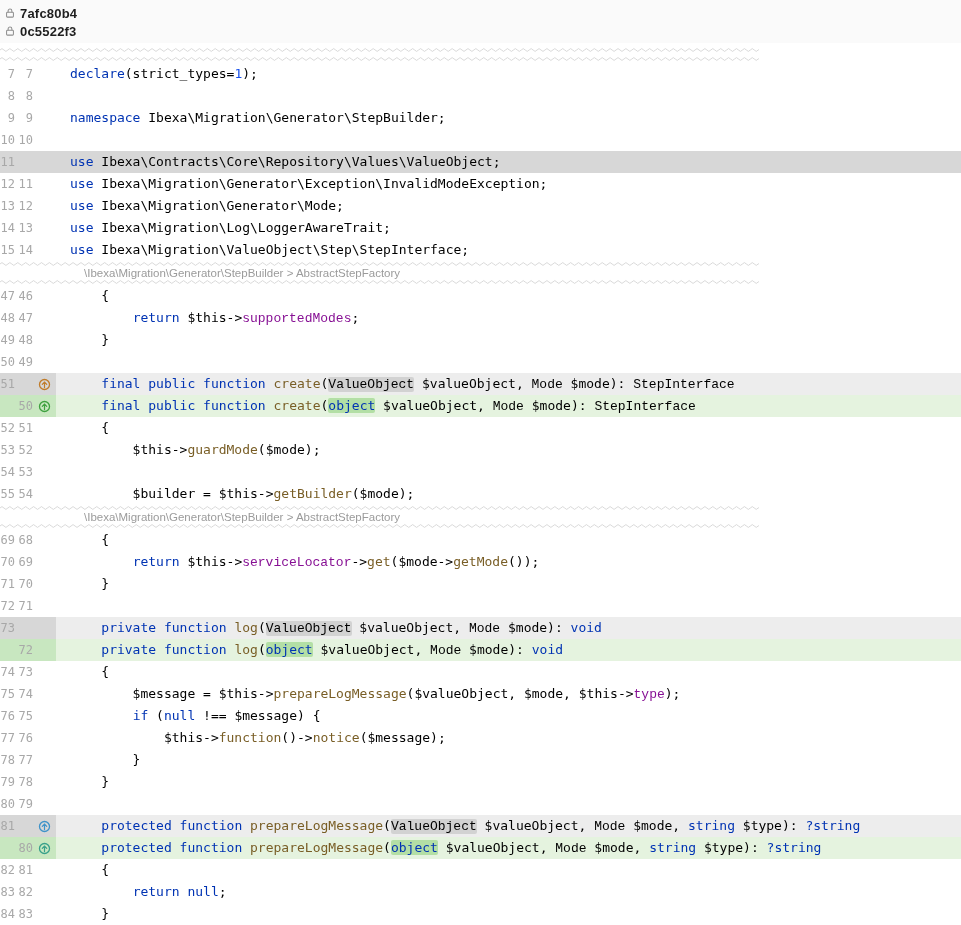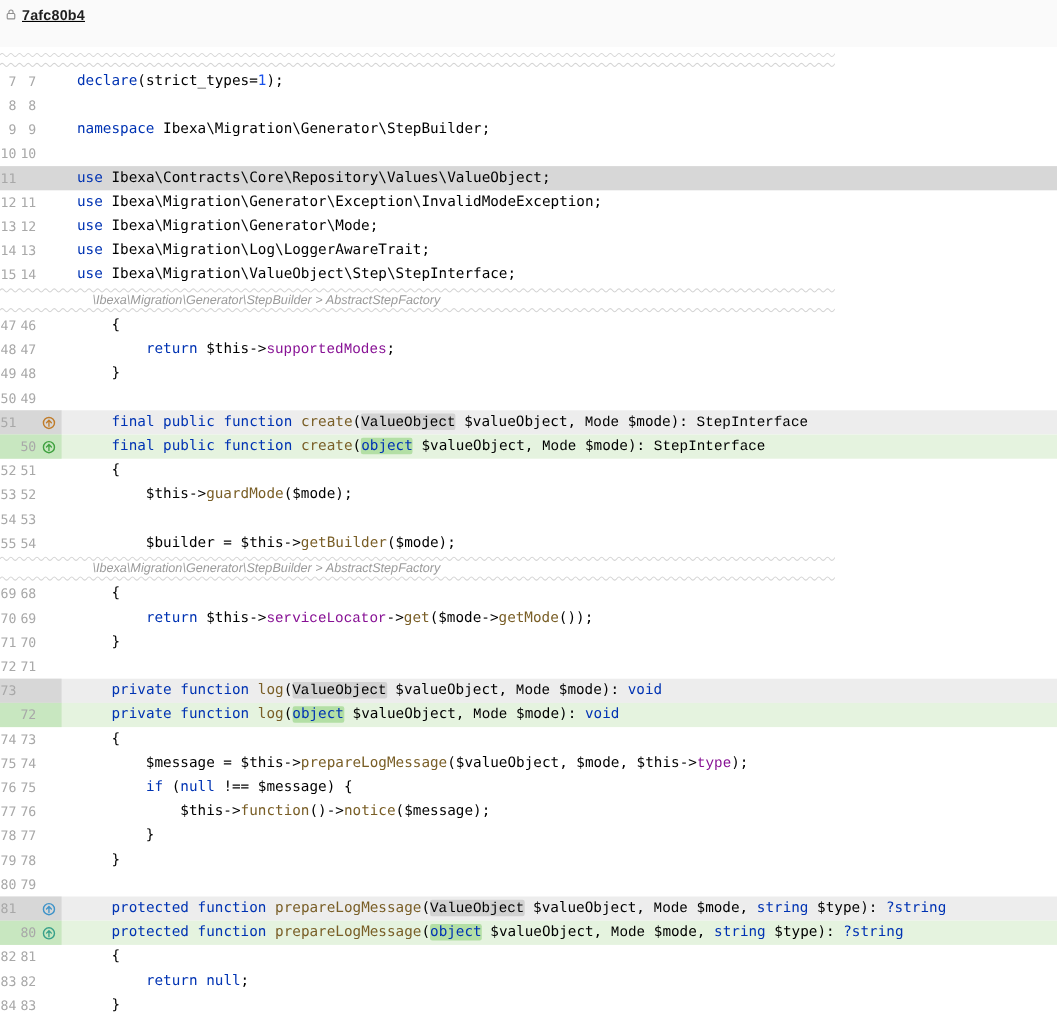--- a/index.html
+++ b/index.html
@@ -4,21 +4,21 @@
 <style>
   html,body{margin:0;padding:0;}
   body{
     width:961px;height:925px;overflow:hidden;background:#ffffff;
     font-family:"DejaVu Sans Mono","Liberation Mono",monospace;
     -webkit-font-smoothing:antialiased;
   }
   .app{width:961px;height:925px;}
 
   
-  .header{background:var(--header-bg);padding:4px 6px 3px 3px;height:36px;box-sizing:content-box;text-decoration:underline;}
+  .header{background:var(--header-bg);padding:4px 6px 3px 3px;height:36px;box-sizing:content-box;}
   .hrow{display:flex;align-items:center;height:18px;font-family:"Liberation Sans",sans-serif;font-size:13px;}
   .hicon{color:#8f8f8f;display:inline-flex;width:14px;justify-content:center;margin-right:3px;}
   .hash{font-weight:700;color:var(--hash-text);letter-spacing:.2px;}
   .path{color:var(--path-text);margin-left:7px;}
 
   
   .editor{padding-top:3px;background:#fff;}
   .row{display:flex;height:22px;line-height:22px;font-size:13px;}
   .gutter{display:flex;width:56px;flex:none;align-items:center;}
   .n1,.n2{display:block;text-align:right;color:var(--line-number);font-size:12px;}
@@ -41,21 +41,21 @@
   .row.old .gutter{background:var(--old-gutter);}
   .row.new{background:var(--new-line);}
   .row.new .gutter{background:var(--new-gutter);}
 
   .gicon.override-old{color:var(--icon-override-old);}
   .gicon.override-new{color:var(--icon-override-new);}
   .gicon.impl-old{color:var(--icon-impl-old);}
   .gicon.impl-new{color:var(--icon-impl-new);}
 
   
-  .sep{width:759px;font-style:italic;}
+  .sep{width:759px;}
   .sep svg{display:block;}
   .sep.plain{padding:1px 0;}
   .sep.plain svg:first-child{margin-bottom:3px;}
   .seplabel{
     font-family:"Liberation Sans",sans-serif;font-size:11.5px;line-height:12px;height:12px;
     color:var(--sep-label);padding-left:84px;
   }
 </style>
 </head>
 <body>
@@ -65,20 +65,29 @@
   <div class="header">
     <div class="hrow">
       <span class="hicon">
         <svg viewBox="0 0 14 14" width="12" height="12">
           <rect x="3" y="6.2" width="8" height="5.6" rx="1" fill="none" stroke="currentColor" stroke-width="1.2"></rect>
           <path d="M4.8 6 V4.6 a2.2 2.2 0 0 1 4.4 0 V6" fill="none" stroke="currentColor" stroke-width="1.2"></path>
         </svg>
       </span>
       <span class="hash">7afc80b4</span>
     </div>
+    <div class="hrow">
+      <span class="hicon">
+        <svg viewBox="0 0 14 14" width="12" height="12">
+          <rect x="3" y="6.2" width="8" height="5.6" rx="1" fill="none" stroke="currentColor" stroke-width="1.2"></rect>
+          <path d="M4.8 6 V4.6 a2.2 2.2 0 0 1 4.4 0 V6" fill="none" stroke="currentColor" stroke-width="1.2"></path>
+        </svg>
+      </span>
+      <span class="hash">0c5522f3</span>
+    </div>
   </div>
 
   <div id="code-lines" class="editor">
       <div class="sep plain">
         <svg width="100%" height="6" viewBox="0 0 961 6" preserveAspectRatio="none">
           <path d="M0 3 q 2.5 -2.8 5 0 q 2.5 2.8 5 0 q 2.5 -2.8 5 0 q 2.5 2.8 5 0 q 2.5 -2.8 5 0 q 2.5 2.8 5 0 q 2.5 -2.8 5 0 q 2.5 2.8 5 0 q 2.5 -2.8 5 0 q 2.5 2.8 5 0 q 2.5 -2.8 5 0 q 2.5 2.8 5 0 q 2.5 -2.8 5 0 q 2.5 2.8 5 0 q 2.5 -2.8 5 0 q 2.5 2.8 5 0 q 2.5 -2.8 5 0 q 2.5 2.8 5 0 q 2.5 -2.8 5 0 q 2.5 2.8 5 0 q 2.5 -2.8 5 0 q 2.5 2.8 5 0 q 2.5 -2.8 5 0 q 2.5 2.8 5 0 q 2.5 -2.8 5 0 q 2.5 2.8 5 0 q 2.5 -2.8 5 0 q 2.5 2.8 5 0 q 2.5 -2.8 5 0 q 2.5 2.8 5 0 q 2.5 -2.8 5 0 q 2.5 2.8 5 0 q 2.5 -2.8 5 0 q 2.5 2.8 5 0 q 2.5 -2.8 5 0 q 2.5 2.8 5 0 q 2.5 -2.8 5 0 q 2.5 2.8 5 0 q 2.5 -2.8 5 0 q 2.5 2.8 5 0 q 2.5 -2.8 5 0 q 2.5 2.8 5 0 q 2.5 -2.8 5 0 q 2.5 2.8 5 0 q 2.5 -2.8 5 0 q 2.5 2.8 5 0 q 2.5 -2.8 5 0 q 2.5 2.8 5 0 q 2.5 -2.8 5 0 q 2.5 2.8 5 0 q 2.5 -2.8 5 0 q 2.5 2.8 5 0 q 2.5 -2.8 5 0 q 2.5 2.8 5 0 q 2.5 -2.8 5 0 q 2.5 2.8 5 0 q 2.5 -2.8 5 0 q 2.5 2.8 5 0 q 2.5 -2.8 5 0 q 2.5 2.8 5 0 q 2.5 -2.8 5 0 q 2.5 2.8 5 0 q 2.5 -2.8 5 0 q 2.5 2.8 5 0 q 2.5 -2.8 5 0 q 2.5 2.8 5 0 q 2.5 -2.8 5 0 q 2.5 2.8 5 0 q 2.5 -2.8 5 0 q 2.5 2.8 5 0 q 2.5 -2.8 5 0 q 2.5 2.8 5 0 q 2.5 -2.8 5 0 q 2.5 2.8 5 0 q 2.5 -2.8 5 0 q 2.5 2.8 5 0 q 2.5 -2.8 5 0 q 2.5 2.8 5 0 q 2.5 -2.8 5 0 q 2.5 2.8 5 0 q 2.5 -2.8 5 0 q 2.5 2.8 5 0 q 2.5 -2.8 5 0 q 2.5 2.8 5 0 q 2.5 -2.8 5 0 q 2.5 2.8 5 0 q 2.5 -2.8 5 0 q 2.5 2.8 5 0 q 2.5 -2.8 5 0 q 2.5 2.8 5 0 q 2.5 -2.8 5 0 q 2.5 2.8 5 0 q 2.5 -2.8 5 0 q 2.5 2.8 5 0 q 2.5 -2.8 5 0 q 2.5 2.8 5 0 q 2.5 -2.8 5 0 q 2.5 2.8 5 0 q 2.5 -2.8 5 0 q 2.5 2.8 5 0 q 2.5 -2.8 5 0 q 2.5 2.8 5 0 q 2.5 -2.8 5 0 q 2.5 2.8 5 0 q 2.5 -2.8 5 0 q 2.5 2.8 5 0 q 2.5 -2.8 5 0 q 2.5 2.8 5 0 q 2.5 -2.8 5 0 q 2.5 2.8 5 0 q 2.5 -2.8 5 0 q 2.5 2.8 5 0 q 2.5 -2.8 5 0 q 2.5 2.8 5 0 q 2.5 -2.8 5 0 q 2.5 2.8 5 0 q 2.5 -2.8 5 0 q 2.5 2.8 5 0 q 2.5 -2.8 5 0 q 2.5 2.8 5 0 q 2.5 -2.8 5 0 q 2.5 2.8 5 0 q 2.5 -2.8 5 0 q 2.5 2.8 5 0 q 2.5 -2.8 5 0 q 2.5 2.8 5 0 q 2.5 -2.8 5 0 q 2.5 2.8 5 0 q 2.5 -2.8 5 0 q 2.5 2.8 5 0 q 2.5 -2.8 5 0 q 2.5 2.8 5 0 q 2.5 -2.8 5 0 q 2.5 2.8 5 0 q 2.5 -2.8 5 0 q 2.5 2.8 5 0 q 2.5 -2.8 5 0 q 2.5 2.8 5 0 q 2.5 -2.8 5 0 q 2.5 2.8 5 0 q 2.5 -2.8 5 0 q 2.5 2.8 5 0 q 2.5 -2.8 5 0 q 2.5 2.8 5 0 q 2.5 -2.8 5 0 q 2.5 2.8 5 0 q 2.5 -2.8 5 0 q 2.5 2.8 5 0 q 2.5 -2.8 5 0 q 2.5 2.8 5 0 q 2.5 -2.8 5 0 q 2.5 2.8 5 0 q 2.5 -2.8 5 0 q 2.5 2.8 5 0 q 2.5 -2.8 5 0 q 2.5 2.8 5 0 q 2.5 -2.8 5 0 q 2.5 2.8 5 0 q 2.5 -2.8 5 0 q 2.5 2.8 5 0 q 2.5 -2.8 5 0 q 2.5 2.8 5 0 q 2.5 -2.8 5 0 q 2.5 2.8 5 0 q 2.5 -2.8 5 0 q 2.5 2.8 5 0 q 2.5 -2.8 5 0 q 2.5 2.8 5 0 q 2.5 -2.8 5 0 q 2.5 2.8 5 0 q 2.5 -2.8 5 0 q 2.5 2.8 5 0 q 2.5 -2.8 5 0 q 2.5 2.8 5 0 q 2.5 -2.8 5 0 q 2.5 2.8 5 0 q 2.5 -2.8 5 0 q 2.5 2.8 5 0 q 2.5 -2.8 5 0 q 2.5 2.8 5 0 q 2.5 -2.8 5 0 q 2.5 2.8 5 0 q 2.5 -2.8 5 0 q 2.5 2.8 5 0 q 2.5 -2.8 5 0 q 2.5 2.8 5 0 q 2.5 -2.8 5 0 q 2.5 2.8 5 0 q 2.5 -2.8 5 0 q 2.5 2.8 5 0 q 2.5 -2.8 5 0 q 2.5 2.8 5 0 q 2.5 -2.8 5 0" fill="none" stroke="var(--wave)" stroke-width="1"></path>
         </svg>
         <svg width="100%" height="6" viewBox="0 0 961 6" preserveAspectRatio="none">
           <path d="M0 3 q 2.5 -2.8 5 0 q 2.5 2.8 5 0 q 2.5 -2.8 5 0 q 2.5 2.8 5 0 q 2.5 -2.8 5 0 q 2.5 2.8 5 0 q 2.5 -2.8 5 0 q 2.5 2.8 5 0 q 2.5 -2.8 5 0 q 2.5 2.8 5 0 q 2.5 -2.8 5 0 q 2.5 2.8 5 0 q 2.5 -2.8 5 0 q 2.5 2.8 5 0 q 2.5 -2.8 5 0 q 2.5 2.8 5 0 q 2.5 -2.8 5 0 q 2.5 2.8 5 0 q 2.5 -2.8 5 0 q 2.5 2.8 5 0 q 2.5 -2.8 5 0 q 2.5 2.8 5 0 q 2.5 -2.8 5 0 q 2.5 2.8 5 0 q 2.5 -2.8 5 0 q 2.5 2.8 5 0 q 2.5 -2.8 5 0 q 2.5 2.8 5 0 q 2.5 -2.8 5 0 q 2.5 2.8 5 0 q 2.5 -2.8 5 0 q 2.5 2.8 5 0 q 2.5 -2.8 5 0 q 2.5 2.8 5 0 q 2.5 -2.8 5 0 q 2.5 2.8 5 0 q 2.5 -2.8 5 0 q 2.5 2.8 5 0 q 2.5 -2.8 5 0 q 2.5 2.8 5 0 q 2.5 -2.8 5 0 q 2.5 2.8 5 0 q 2.5 -2.8 5 0 q 2.5 2.8 5 0 q 2.5 -2.8 5 0 q 2.5 2.8 5 0 q 2.5 -2.8 5 0 q 2.5 2.8 5 0 q 2.5 -2.8 5 0 q 2.5 2.8 5 0 q 2.5 -2.8 5 0 q 2.5 2.8 5 0 q 2.5 -2.8 5 0 q 2.5 2.8 5 0 q 2.5 -2.8 5 0 q 2.5 2.8 5 0 q 2.5 -2.8 5 0 q 2.5 2.8 5 0 q 2.5 -2.8 5 0 q 2.5 2.8 5 0 q 2.5 -2.8 5 0 q 2.5 2.8 5 0 q 2.5 -2.8 5 0 q 2.5 2.8 5 0 q 2.5 -2.8 5 0 q 2.5 2.8 5 0 q 2.5 -2.8 5 0 q 2.5 2.8 5 0 q 2.5 -2.8 5 0 q 2.5 2.8 5 0 q 2.5 -2.8 5 0 q 2.5 2.8 5 0 q 2.5 -2.8 5 0 q 2.5 2.8 5 0 q 2.5 -2.8 5 0 q 2.5 2.8 5 0 q 2.5 -2.8 5 0 q 2.5 2.8 5 0 q 2.5 -2.8 5 0 q 2.5 2.8 5 0 q 2.5 -2.8 5 0 q 2.5 2.8 5 0 q 2.5 -2.8 5 0 q 2.5 2.8 5 0 q 2.5 -2.8 5 0 q 2.5 2.8 5 0 q 2.5 -2.8 5 0 q 2.5 2.8 5 0 q 2.5 -2.8 5 0 q 2.5 2.8 5 0 q 2.5 -2.8 5 0 q 2.5 2.8 5 0 q 2.5 -2.8 5 0 q 2.5 2.8 5 0 q 2.5 -2.8 5 0 q 2.5 2.8 5 0 q 2.5 -2.8 5 0 q 2.5 2.8 5 0 q 2.5 -2.8 5 0 q 2.5 2.8 5 0 q 2.5 -2.8 5 0 q 2.5 2.8 5 0 q 2.5 -2.8 5 0 q 2.5 2.8 5 0 q 2.5 -2.8 5 0 q 2.5 2.8 5 0 q 2.5 -2.8 5 0 q 2.5 2.8 5 0 q 2.5 -2.8 5 0 q 2.5 2.8 5 0 q 2.5 -2.8 5 0 q 2.5 2.8 5 0 q 2.5 -2.8 5 0 q 2.5 2.8 5 0 q 2.5 -2.8 5 0 q 2.5 2.8 5 0 q 2.5 -2.8 5 0 q 2.5 2.8 5 0 q 2.5 -2.8 5 0 q 2.5 2.8 5 0 q 2.5 -2.8 5 0 q 2.5 2.8 5 0 q 2.5 -2.8 5 0 q 2.5 2.8 5 0 q 2.5 -2.8 5 0 q 2.5 2.8 5 0 q 2.5 -2.8 5 0 q 2.5 2.8 5 0 q 2.5 -2.8 5 0 q 2.5 2.8 5 0 q 2.5 -2.8 5 0 q 2.5 2.8 5 0 q 2.5 -2.8 5 0 q 2.5 2.8 5 0 q 2.5 -2.8 5 0 q 2.5 2.8 5 0 q 2.5 -2.8 5 0 q 2.5 2.8 5 0 q 2.5 -2.8 5 0 q 2.5 2.8 5 0 q 2.5 -2.8 5 0 q 2.5 2.8 5 0 q 2.5 -2.8 5 0 q 2.5 2.8 5 0 q 2.5 -2.8 5 0 q 2.5 2.8 5 0 q 2.5 -2.8 5 0 q 2.5 2.8 5 0 q 2.5 -2.8 5 0 q 2.5 2.8 5 0 q 2.5 -2.8 5 0 q 2.5 2.8 5 0 q 2.5 -2.8 5 0 q 2.5 2.8 5 0 q 2.5 -2.8 5 0 q 2.5 2.8 5 0 q 2.5 -2.8 5 0 q 2.5 2.8 5 0 q 2.5 -2.8 5 0 q 2.5 2.8 5 0 q 2.5 -2.8 5 0 q 2.5 2.8 5 0 q 2.5 -2.8 5 0 q 2.5 2.8 5 0 q 2.5 -2.8 5 0 q 2.5 2.8 5 0 q 2.5 -2.8 5 0 q 2.5 2.8 5 0 q 2.5 -2.8 5 0 q 2.5 2.8 5 0 q 2.5 -2.8 5 0 q 2.5 2.8 5 0 q 2.5 -2.8 5 0 q 2.5 2.8 5 0 q 2.5 -2.8 5 0 q 2.5 2.8 5 0 q 2.5 -2.8 5 0 q 2.5 2.8 5 0 q 2.5 -2.8 5 0 q 2.5 2.8 5 0 q 2.5 -2.8 5 0 q 2.5 2.8 5 0 q 2.5 -2.8 5 0 q 2.5 2.8 5 0 q 2.5 -2.8 5 0 q 2.5 2.8 5 0 q 2.5 -2.8 5 0 q 2.5 2.8 5 0 q 2.5 -2.8 5 0 q 2.5 2.8 5 0 q 2.5 -2.8 5 0 q 2.5 2.8 5 0 q 2.5 -2.8 5 0" fill="none" stroke="var(--wave)" stroke-width="1"></path>
         </svg>

